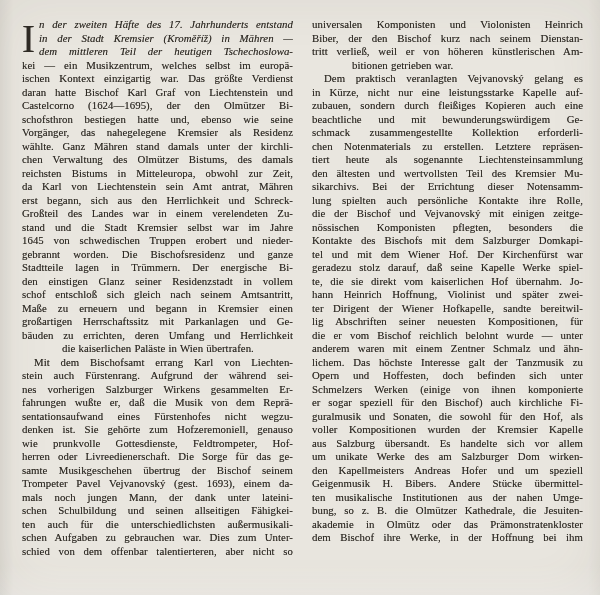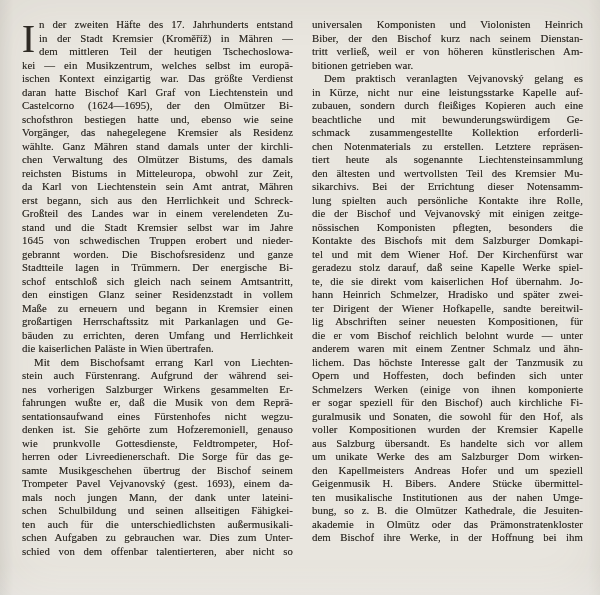--- a/index.html
+++ b/index.html
@@ -40,23 +40,23 @@
     overflow:hidden;
     text-align:justify;
     text-align-last:justify;
     white-space:nowrap;
     letter-spacing:0.05px;
     word-spacing:0.4px;
     text-shadow:0 0 0.5px rgba(46,42,36,0.55);
   }
   
   .line{white-space:normal;}
-  .line.end{text-align-last:left;}
+  .line.end{text-align-last:left;margin-left:40px;}
   .line.indent{text-indent:12px;}
-  .line.dc{padding-left:17px;}
+  .line.dc{padding-left:17px;font-style:italic;}
   .dropcap{
     position:absolute;
     left:0;top:1px;
     font-size:39px;
     line-height:39px;
     font-weight:400;
     color:var(--ink);
     text-shadow:0 0 0.6px rgba(46,42,36,0.6);
   }
 </style>
@@ -79,22 +79,22 @@
         <div class="line">wählte. Ganz Mähren stand damals unter der kirchli-</div>
         <div class="line">chen Verwaltung des Olmützer Bistums, des damals</div>
         <div class="line">reichsten Bistums in Mitteleuropa, obwohl zur Zeit,</div>
         <div class="line">da Karl von Liechtenstein sein Amt antrat, Mähren</div>
         <div class="line">erst begann, sich aus den Herrlichkeit und Schreck-</div>
         <div class="line">Großteil des Landes war in einem verelendeten Zu-</div>
         <div class="line">stand und die Stadt Kremsier selbst war im Jahre</div>
         <div class="line">1645 von schwedischen Truppen erobert und nieder-</div>
         <div class="line">gebrannt worden. Die Bischofsresidenz und ganze</div>
         <div class="line">Stadtteile lagen in Trümmern. Der energische Bi-</div>
+        <div class="line">den einstigen Glanz seiner Residenzstadt in vollem</div>
         <div class="line">schof entschloß sich gleich nach seinem Amtsantritt,</div>
-        <div class="line">den einstigen Glanz seiner Residenzstadt in vollem</div>
         <div class="line">Maße zu erneuern und begann in Kremsier einen</div>
         <div class="line">großartigen Herrschaftssitz mit Parkanlagen und Ge-</div>
         <div class="line">bäuden zu errichten, deren Umfang und Herrlichkeit</div>
         <div class="line end">die kaiserlichen Paläste in Wien übertrafen.</div>
         <div class="line indent">Mit dem Bischofsamt errang Karl von Liechten-</div>
         <div class="line">stein auch Fürstenrang. Aufgrund der während sei-</div>
         <div class="line">nes vorherigen Salzburger Wirkens gesammelten Er-</div>
         <div class="line">fahrungen wußte er, daß die Musik von dem Reprä-</div>
         <div class="line">sentationsaufwand eines Fürstenhofes nicht wegzu-</div>
         <div class="line">denken ist. Sie gehörte zum Hofzeremoniell, genauso</div>
@@ -122,21 +122,21 @@
         <div class="line">tiert heute als sogenannte Liechtensteinsammlung</div>
         <div class="line">den ältesten und wertvollsten Teil des Kremsier Mu-</div>
         <div class="line">sikarchivs. Bei der Errichtung dieser Notensamm-</div>
         <div class="line">lung spielten auch persönliche Kontakte ihre Rolle,</div>
         <div class="line">die der Bischof und Vejvanovský mit einigen zeitge-</div>
         <div class="line">nössischen Komponisten pflegten, besonders die</div>
         <div class="line">Kontakte des Bischofs mit dem Salzburger Domkapi-</div>
         <div class="line">tel und mit dem Wiener Hof. Der Kirchenfürst war</div>
         <div class="line">geradezu stolz darauf, daß seine Kapelle Werke spiel-</div>
         <div class="line">te, die sie direkt vom kaiserlichen Hof übernahm. Jo-</div>
-        <div class="line">hann Heinrich Schmelzer, Hradisko und später zwei-</div>
+        <div class="line">hann Heinrich Hoffnung, Violinist und später zwei-</div>
         <div class="line">ter Dirigent der Wiener Hofkapelle, sandte bereitwil-</div>
         <div class="line">lig Abschriften seiner neuesten Kompositionen, für</div>
         <div class="line">die er vom Bischof reichlich belohnt wurde — unter</div>
         <div class="line">anderem waren mit einem Zentner Schmalz und ähn-</div>
         <div class="line">lichem. Das höchste Interesse galt der Tanzmusik zu</div>
         <div class="line">Opern und Hoffesten, doch befinden sich unter</div>
         <div class="line">Schmelzers Werken (einige von ihnen komponierte</div>
         <div class="line">er sogar speziell für den Bischof) auch kirchliche Fi-</div>
         <div class="line">guralmusik und Sonaten, die sowohl für den Hof, als</div>
         <div class="line">voller Kompositionen wurden der Kremsier Kapelle</div>

